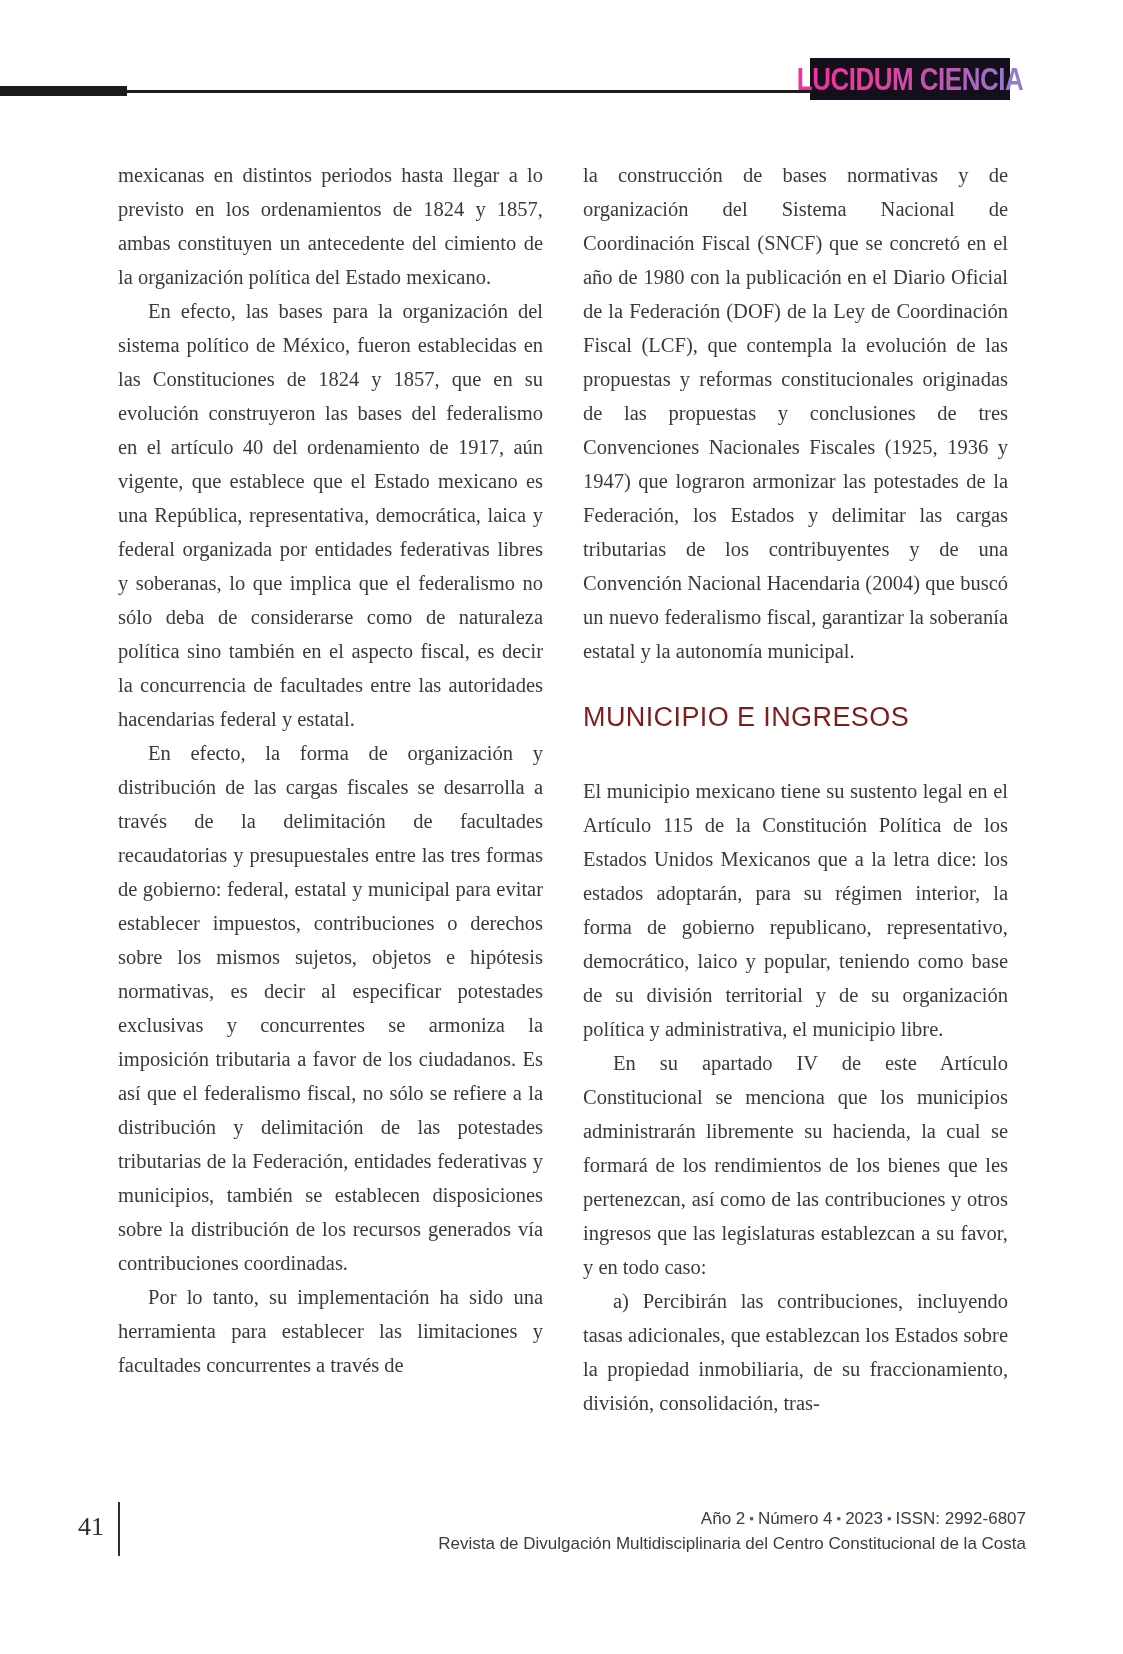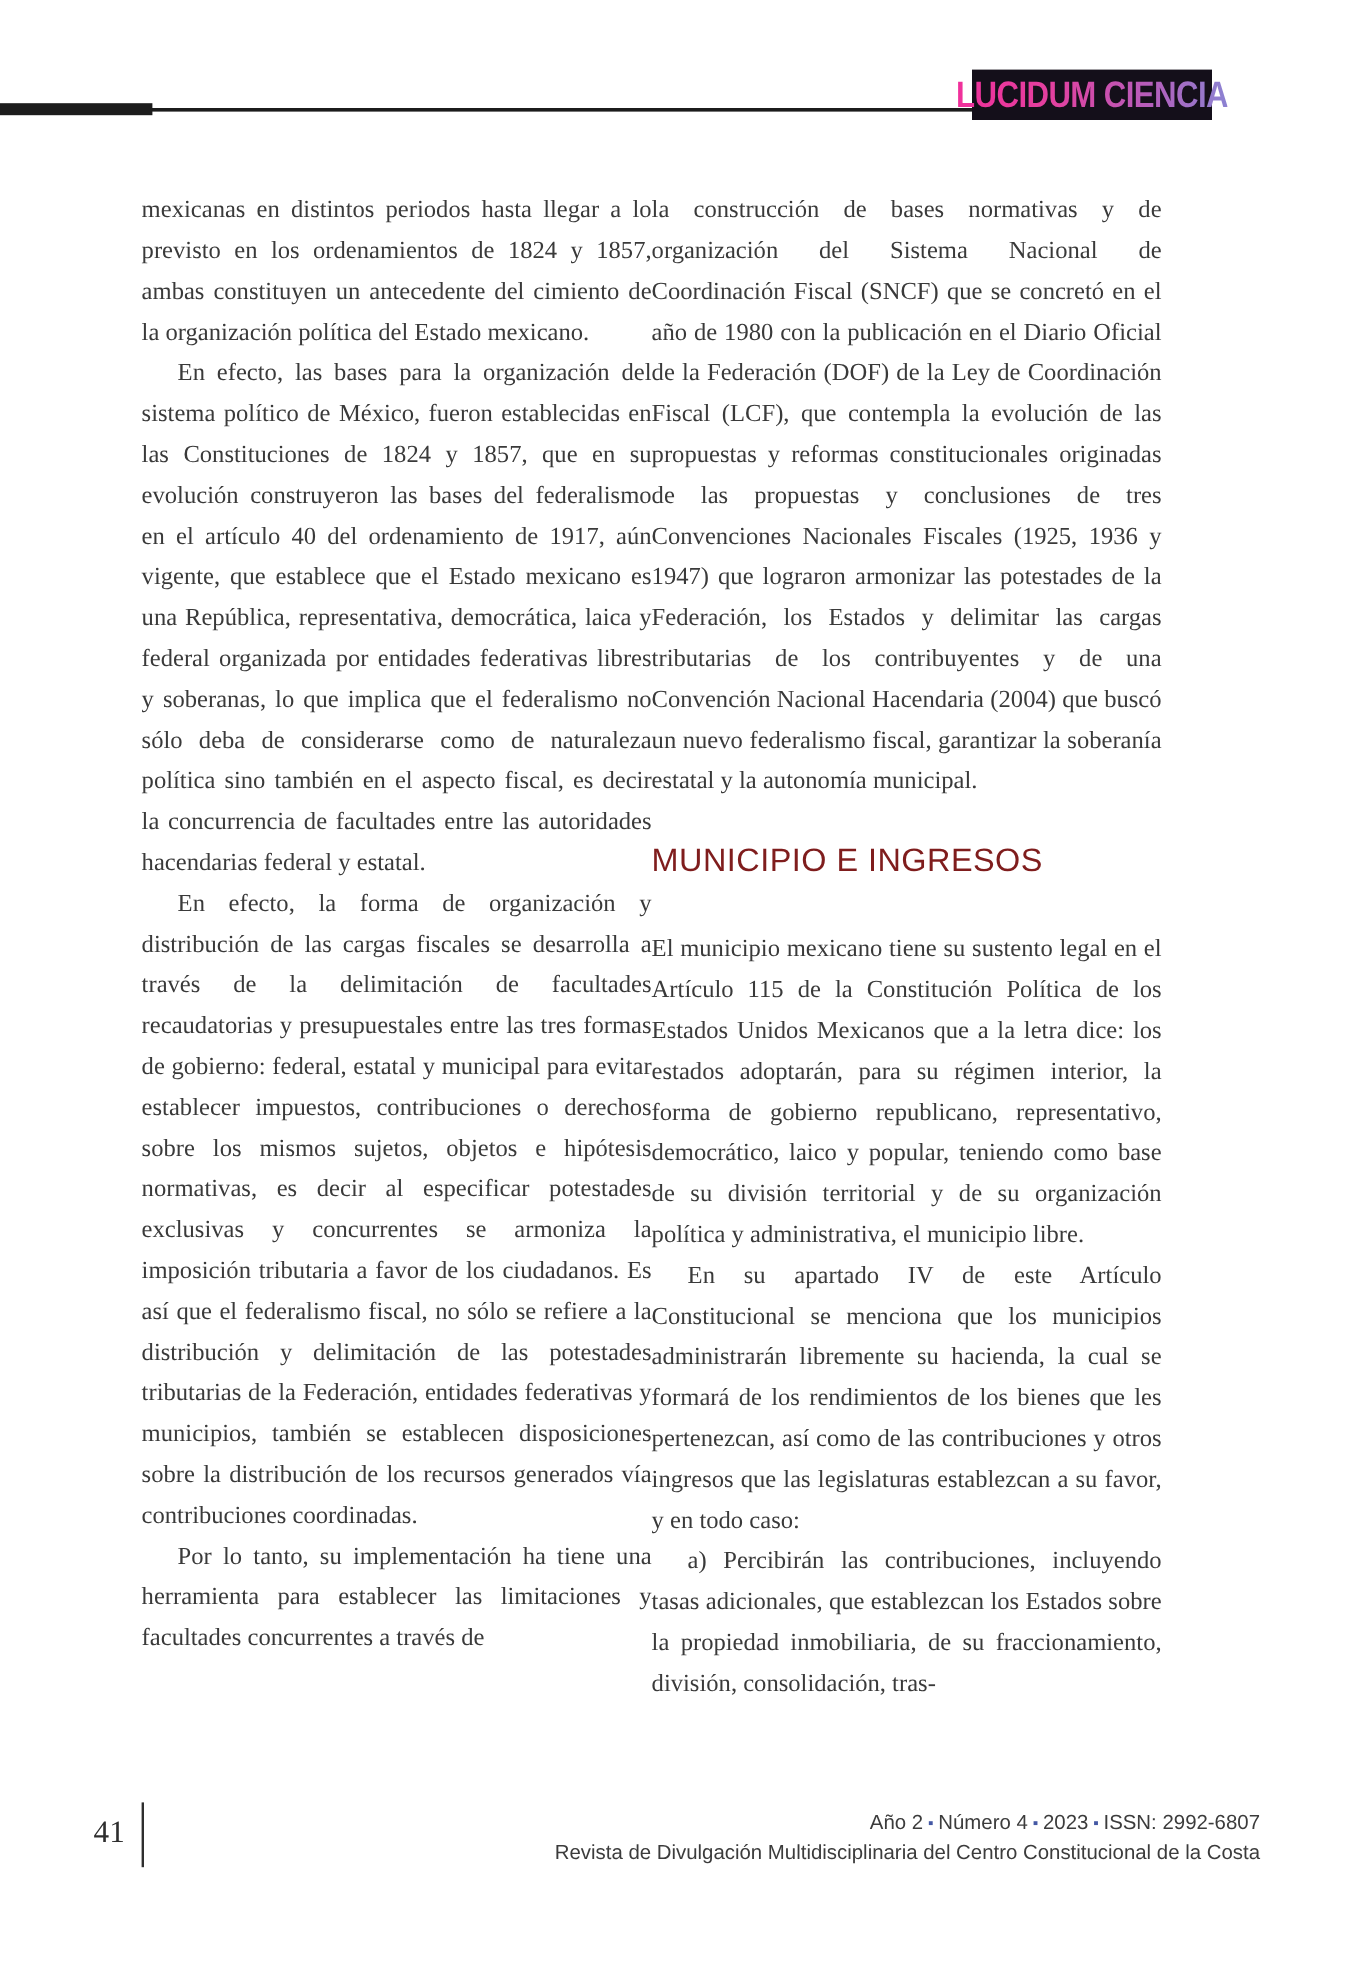--- a/index.html
+++ b/index.html
@@ -58,20 +58,21 @@
     color: transparent;
   }
 
   
   .body-columns {
     position: absolute;
     top: 158px;
     left: 118px;
     width: 890px;
     display: flex;
+    gap: 40px;
   }
   .col {
     width: 425px;
     color: #3a3a3a;
     font-size: 20.5px;
     line-height: 34px;
     text-align: justify;
     hyphens: auto;
   }
   .col p {
@@ -102,21 +103,21 @@
   .footer-bar {
     position: absolute;
     left: 118px;
     top: 1502px;
     width: 2px;
     height: 54px;
     background: #2e2e2e;
   }
   .footer-right {
     position: absolute;
-    right: 107px;
+    right: 131px;
     top: 1506px;
     text-align: right;
     font-family: "Liberation Sans", sans-serif;
     font-size: 17px;
     line-height: 25px;
     color: #3c3c3c;
   }
   .meta-sep {
     color: #4458a4;
     font-size: 13px;
@@ -134,21 +135,21 @@
   <div class="logo-box">
     <span class="logo-text">LUCIDUM CIENCIA</span>
   </div>
 
   <div class="body-columns">
 
     <div class="col">
       <p>mexicanas en distintos periodos hasta llegar a lo previsto en los ordenamientos de 1824 y 1857, ambas constituyen un antecedente del cimiento de la organización política del Estado mexicano.</p>
       <p class="indent">En efecto, las bases para la organización del sistema político de México, fueron establecidas en las Constituciones de 1824 y 1857, que en su evolución construyeron las bases del federalismo en el artículo 40 del ordenamiento de 1917, aún vigente, que establece que el Estado mexicano es una República, representativa, democrática, laica y federal organizada por entidades federativas libres y soberanas, lo que implica que el federalismo no sólo deba de considerarse como de naturaleza política sino también en el aspecto fiscal, es decir la concurrencia de facultades entre las autoridades hacendarias federal y estatal.</p>
       <p class="indent">En efecto, la forma de organización y distribución de las cargas fiscales se desarrolla a través de la delimitación de facultades recaudatorias y presupuestales entre las tres formas de gobierno: federal, estatal y municipal para evitar establecer impuestos, contribuciones o derechos sobre los mismos sujetos, objetos e hipótesis normativas, es decir al especificar potestades exclusivas y concurrentes se armoniza la imposición tributaria a favor de los ciudadanos. Es así que el federalismo fiscal, no sólo se refiere a la distribución y delimitación de las potestades tributarias de la Federación, entidades federativas y municipios, también se establecen disposiciones sobre la distribución de los recursos generados vía contribuciones coordinadas.</p>
-      <p class="indent">Por lo tanto, su implementación ha tiene una herramienta para establecer las limitaciones y facultades concurrentes a través de</p>
+      <p class="indent">Por lo tanto, su implementación ha sido una herramienta para establecer las limitaciones y facultades concurrentes a través de</p>
     </div>
 
     <div class="col">
       <p>la construcción de bases normativas y de organización del Sistema Nacional de Coordinación Fiscal (SNCF) que se concretó en el año de 1980 con la publicación en el Diario Oficial de la Federación (DOF) de la Ley de Coordinación Fiscal (LCF), que contempla la evolución de las propuestas y reformas constitucionales originadas de las propuestas y conclusiones de tres Convenciones Nacionales Fiscales (1925, 1936 y 1947) que lograron armonizar las potestades de la Federación, los Estados y delimitar las cargas tributarias de los contribuyentes y de una Convención Nacional Hacendaria (2004) que buscó un nuevo federalismo fiscal, garantizar la soberanía estatal y la autonomía municipal.</p>
       <h2 class="section-heading">MUNICIPIO E INGRESOS</h2>
       <p>El municipio mexicano tiene su sustento legal en el Artículo 115 de la Constitución Política de los Estados Unidos Mexicanos que a la letra dice: los estados adoptarán, para su régimen interior, la forma de gobierno republicano, representativo, democrático, laico y popular, teniendo como base de su división territorial y de su organización política y administrativa, el municipio libre.</p>
       <p class="indent">En su apartado IV de este Artículo Constitucional se menciona que los municipios administrarán libremente su hacienda, la cual se formará de los rendimientos de los bienes que les pertenezcan, así como de las contribuciones y otros ingresos que las legislaturas establezcan a su favor, y en todo caso:</p>
       <p class="indent">a) Percibirán las contribuciones, incluyendo tasas adicionales, que establezcan los Estados sobre la propiedad inmobiliaria, de su fraccionamiento, división, consolidación, tras-</p>
     </div>
 

